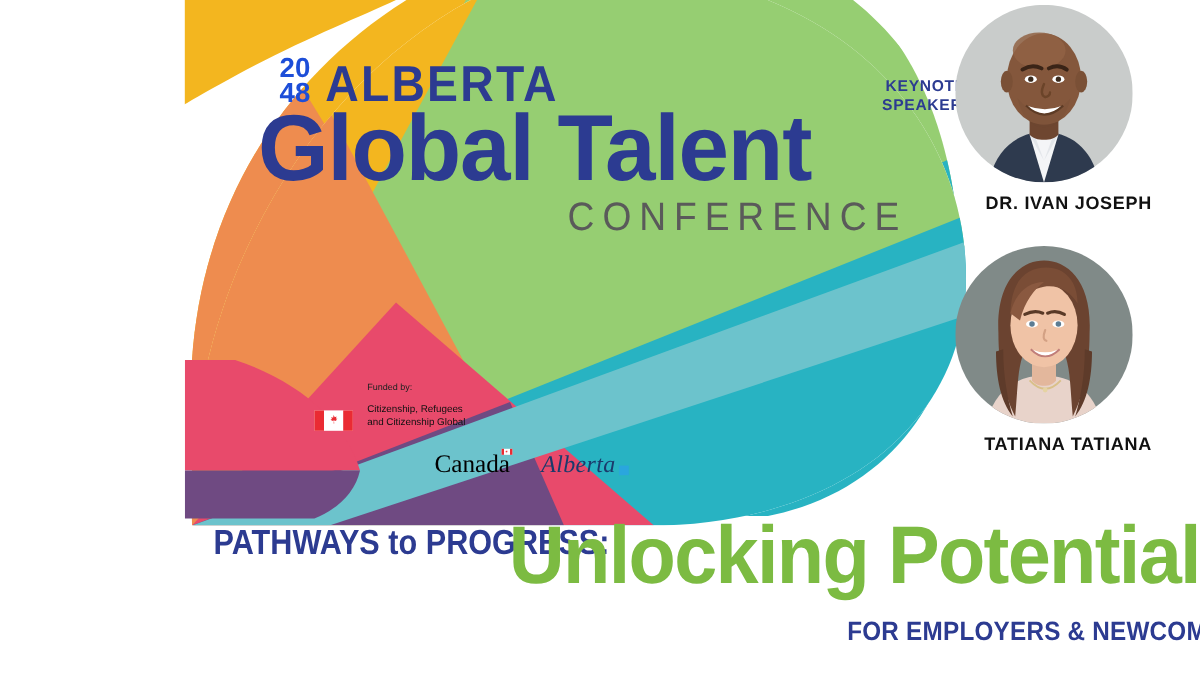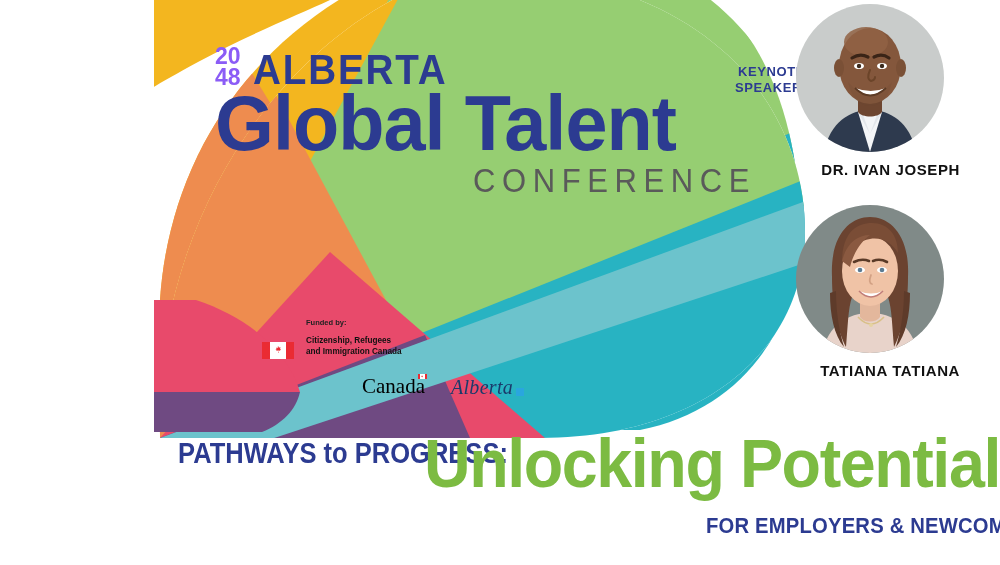--- a/index.html
+++ b/index.html
@@ -32,25 +32,26 @@
   }
   .line-alberta{
     display:flex;align-items:flex-end;
     height:50px;
   }
   .year{
     display:flex;flex-direction:column;
     line-height:0.92;
     font-size:23px;
     font-weight:bold;
-    color:#8b5cf6;
+    color:#1d4ed8;
     letter-spacing:0px;
     margin-right:12px;
     margin-bottom:2px;
     font-family:"Liberation Sans", sans-serif;
+    margin-left:18px;
   }
   .alberta-word{
     font-size:42px;
     font-weight:bold;
     color:#2C3B91;
     letter-spacing:2px;
     line-height:0.95;
     transform:scaleX(0.92);
     transform-origin:left bottom;
     font-family:"Liberation Sans", sans-serif;
@@ -83,21 +84,20 @@
   
   .funder{
     position:absolute;
     left:262px;top:318px;
     width:270px;
     color:#1a1a1a;
   }
   .funder-cols{
     display:flex;
     gap:22px;
-    font-weight:bold;
   }
   .funder-col{width:118px;}
   .funder-kicker{
     font-size:7.5px;
     line-height:1.25;
     margin:0 0 9px 0;
     color:#222;
   }
   .funder-kicker.fr{font-style:italic;}
   .funder-body{
@@ -327,21 +327,21 @@
       <div class="bar l"></div>
       <div class="bar r"></div>
       <svg class="leaf" viewBox="0 0 24 24" xmlns="http://www.w3.org/2000/svg" aria-hidden="true">
         <path d="M12 1.5l1.9 3.8 3.1-1.1-1.1 3.1 2.6.6-2.5 2.3.7 1.5-4.1-.7.5 5-1.1 0 .5-5-4.1.7.7-1.5L6.6 8.9l2.6-.6L8.1 5.2l3.1 1.1z" fill="#EA2B33"></path>
       </svg>
     </div>
     <div class="funder-cols">
       <div class="funder-col funder-left-inner">
         <p class="funder-kicker">Funded by:</p>
         <p class="funder-body">Citizenship, Refugees</p>
-        <p class="funder-body">and Immigration Canada</p>
+        <p class="funder-body">and Citizenship Global</p>
       </div>
     </div>
     <div class="wordmarks">
       <div class="canada-wm">
         <span>Canada</span>
         <span class="mini-flag">
           <span class="mb l"></span>
             <span class="mb r"></span>
           <svg class="ml" viewBox="0 0 24 24" xmlns="http://www.w3.org/2000/svg" aria-hidden="true">
             <path d="M12 1.5l1.9 3.8 3.1-1.1-1.1 3.1 2.6.6-2.5 2.3.7 1.5-4.1-.7.5 5-1.1 0 .5-5-4.1.7.7-1.5L6.6 8.9l2.6-.6L8.1 5.2l3.1 1.1z" fill="#EA2B33"></path>

